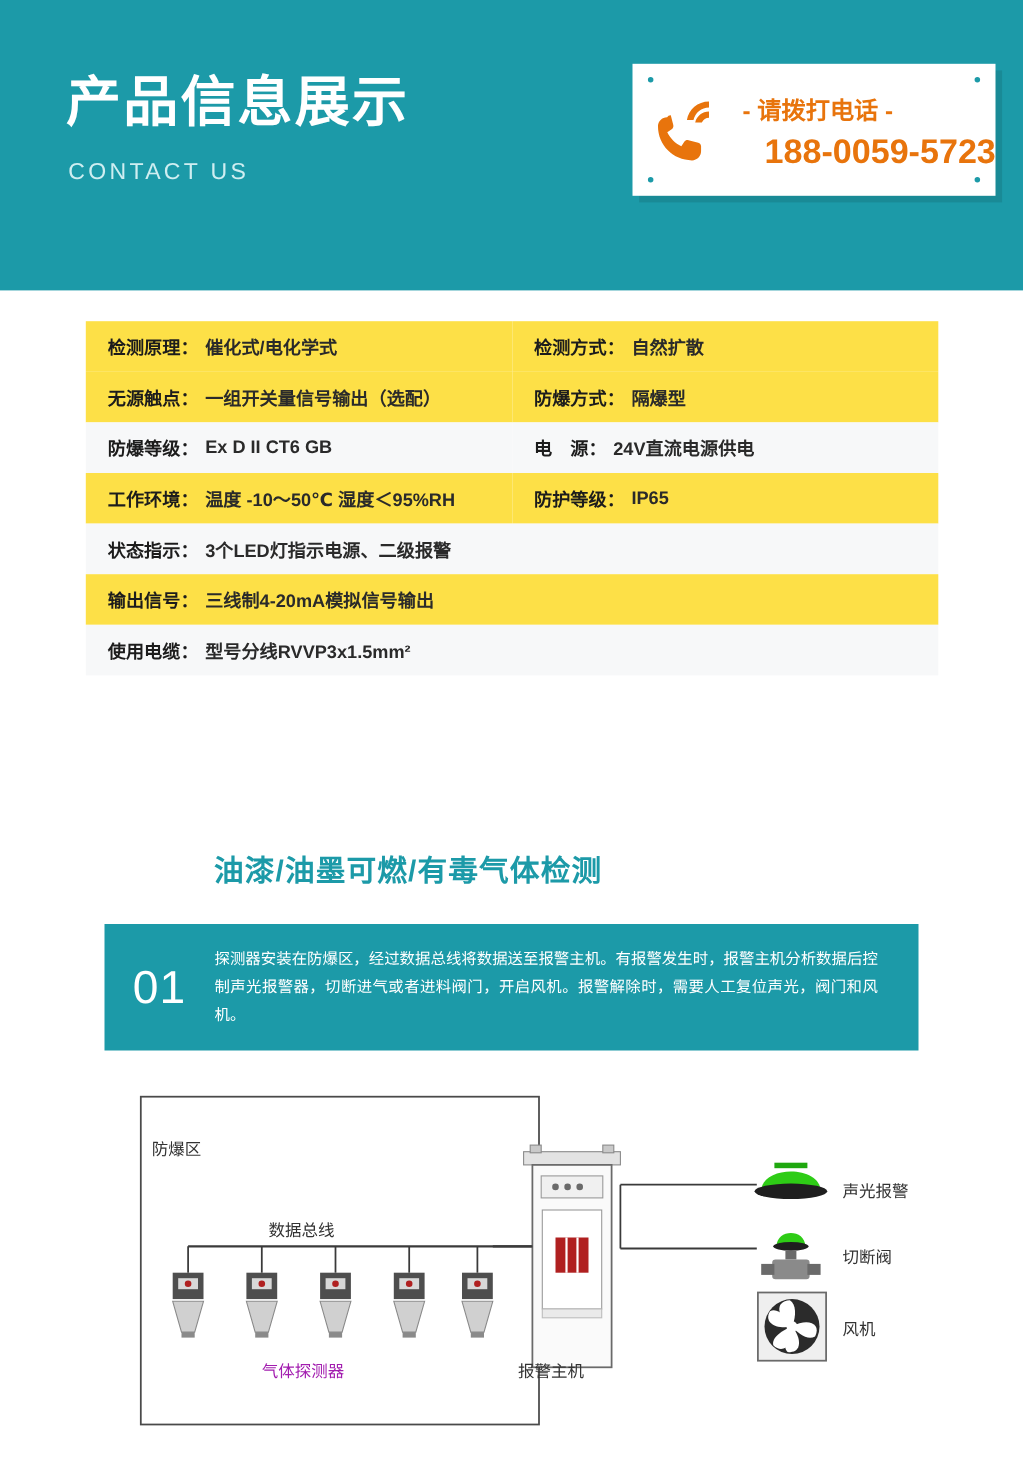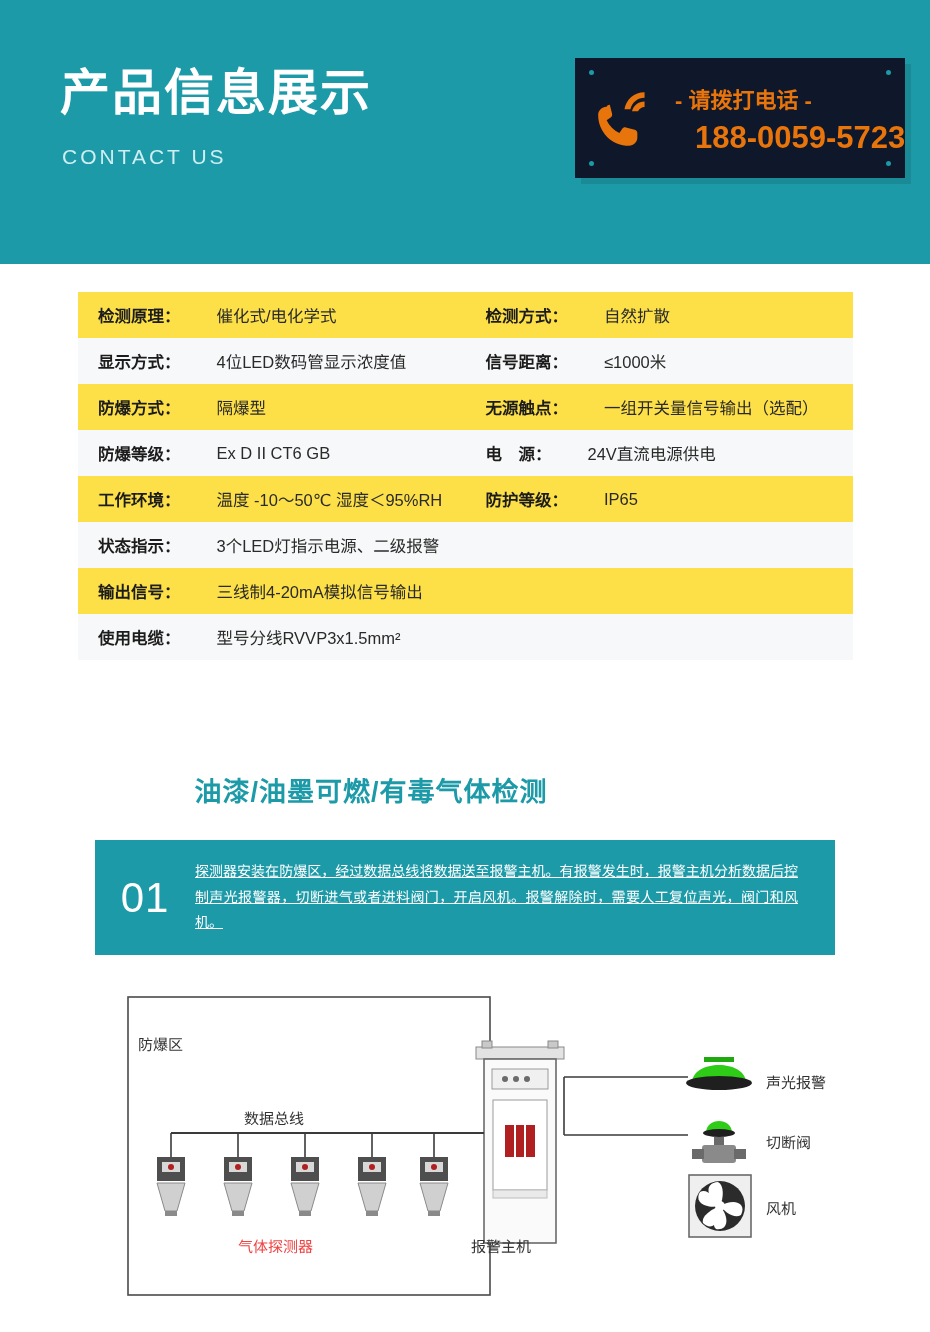--- a/index.html
+++ b/index.html
@@ -42,21 +42,21 @@
     color: #cfeef1;
     letter-spacing: 3px;
     font-weight: 300;
   }
   .phone-card {
     position: absolute;
     right: 25px;
     top: 58px;
     width: 330px;
     height: 120px;
-    background: #0f172a;
+    background: #ffffff;
     box-shadow: 6px 6px 0 rgba(0,0,0,0.10);
   }
   .phone-inner {
     position: relative;
     width: 100%;
     height: 100%;
   }
   .phone-icon {
     position: absolute;
     left: 18px;
@@ -122,21 +122,21 @@
     overflow: hidden;
     white-space: nowrap;
   }
   .cell.half { width: 50%; }
   .cell.full { width: 100%; }
   .cell .k {
     font-weight: bold;
     color: #1c1c1c;
     margin-right: 6px;
   }
-  .cell .v { font-weight: normal; margin-left: 30px; }
+  .cell .v { font-weight: bold; }
 
   
   .section-title {
     position: absolute;
     top: 770px;
     width: 742px;
     text-align: center;
     font-size: 27px;
     font-weight: bold;
     color: #1c9aa8;
@@ -163,21 +163,20 @@
     font-weight: 300;
     letter-spacing: 1px;
   }
   .step-text {
     flex: 1;
     padding: 0 37px 0 0;
     color: #ffffff;
     font-size: 14px;
     line-height: 1.85;
     text-align: justify;
-    text-decoration: underline;
   }
 
   
   .diagram {
     position: absolute;
     left: 16px;
     top: 985px;
     width: 930px;
     height: 330px;
   }
@@ -216,39 +215,29 @@
     <div class="cell half">
       <span class="k">检测原理：</span>
       <span class="v">催化式/电化学式</span>
     </div>
     <div class="cell half">
       <span class="k">检测方式：</span>
       <span class="v">自然扩散</span>
     </div>
   </div>
 
-  <div class="spec-row even">
-    <div class="cell half">
-      <span class="k">显示方式：</span>
-      <span class="v">4位LED数码管显示浓度值</span>
-    </div>
-    <div class="cell half">
-      <span class="k">信号距离：</span>
-      <span class="v">≤1000米</span>
-    </div>
-  </div>
 
   <div class="spec-row odd">
+    <div class="cell half">
+      <span class="k">无源触点：</span>
+      <span class="v">一组开关量信号输出（选配）</span>
+    </div>
     <div class="cell half">
       <span class="k">防爆方式：</span>
       <span class="v">隔爆型</span>
-    </div>
-    <div class="cell half">
-      <span class="k">无源触点：</span>
-      <span class="v">一组开关量信号输出（选配）</span>
     </div>
   </div>
 
   <div class="spec-row even">
     <div class="cell half">
       <span class="k">防爆等级：</span>
       <span class="v">Ex D II CT6 GB</span>
     </div>
     <div class="cell half">
       <span class="k">电　源：</span>
@@ -388,18 +377,18 @@
       <path d="M704 221 C690 212, 688 198, 702 197 C708 200, 708 212, 704 221Z" fill="#ffffff"></path>
       <path d="M704 221 C718 213, 731 218, 725 230 C718 234, 709 227, 704 221Z" fill="#ffffff"></path>
       <path d="M704 221 C706 237, 696 247, 687 238 C685 231, 696 224, 704 221Z" fill="#ffffff"></path>
       <path d="M704 221 C689 224, 678 217, 684 207 C691 203, 700 213, 704 221Z" fill="#ffffff"></path>
       <path d="M704 221 C714 233, 712 246, 700 244 C695 240, 699 228, 704 221Z" fill="#ffffff"></path>
     </g>
   </svg>
 
   <div style="position:absolute; left:122px; top:48px; font-size:15px; color:#333;">防爆区</div>
   <div style="position:absolute; left:228px; top:122px; font-size:15px; color:#333;">数据总线</div>
-  <div style="position:absolute; left:222px; top:250px; font-size:15px; color:#ef4444;">气体探测器</div>
+  <div style="position:absolute; left:222px; top:250px; font-size:15px; color:#a21caf;">气体探测器</div>
   <div style="position:absolute; left:455px; top:250px; font-size:15px; color:#333;">报警主机</div>
   <div style="position:absolute; left:750px; top:86px; font-size:15px; color:#333;text-align:right;">声光报警</div>
   <div style="position:absolute; left:750px; top:146px; font-size:15px; color:#333;">切断阀</div>
   <div style="position:absolute; left:750px; top:212px; font-size:15px; color:#333;">风机</div>
 </div>
 
 </body></html>

